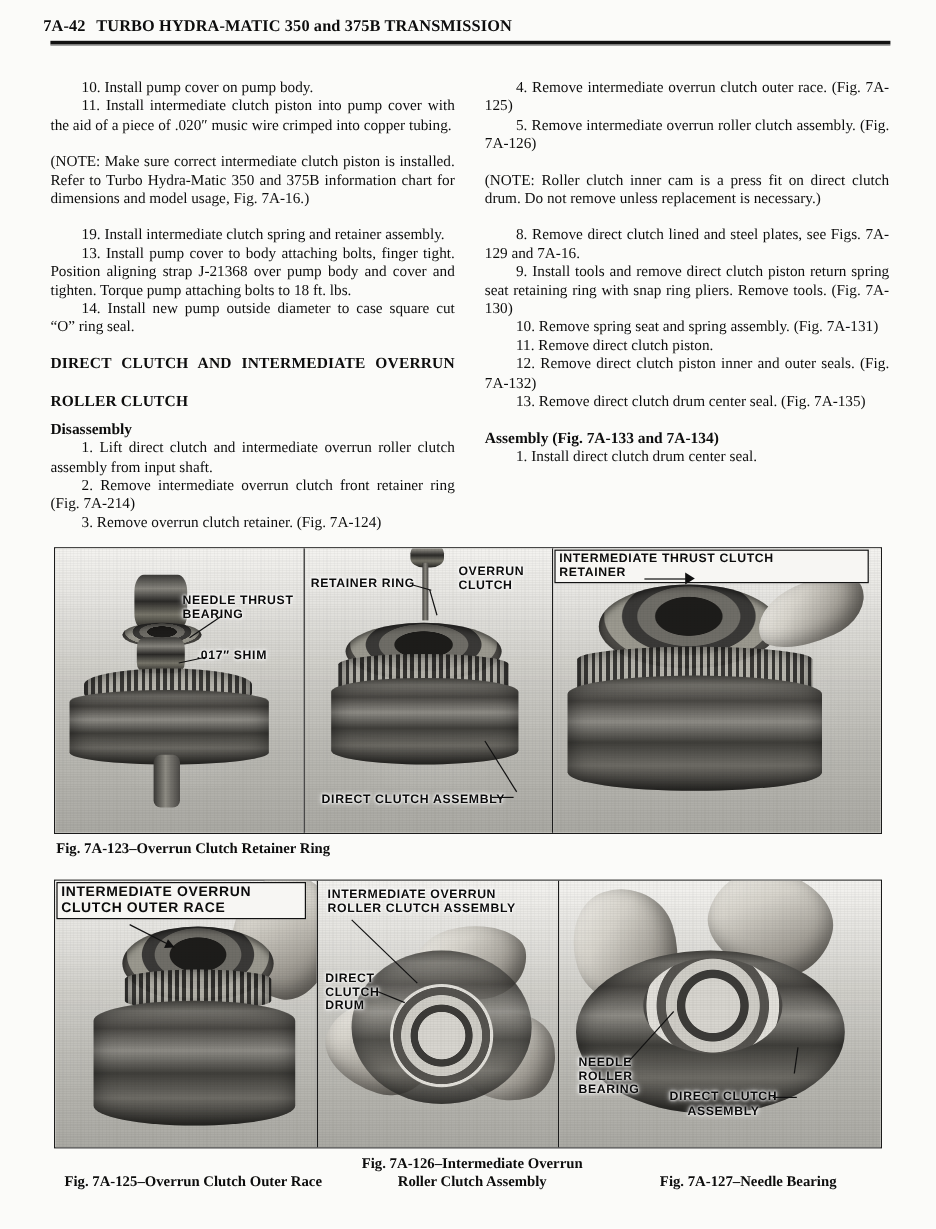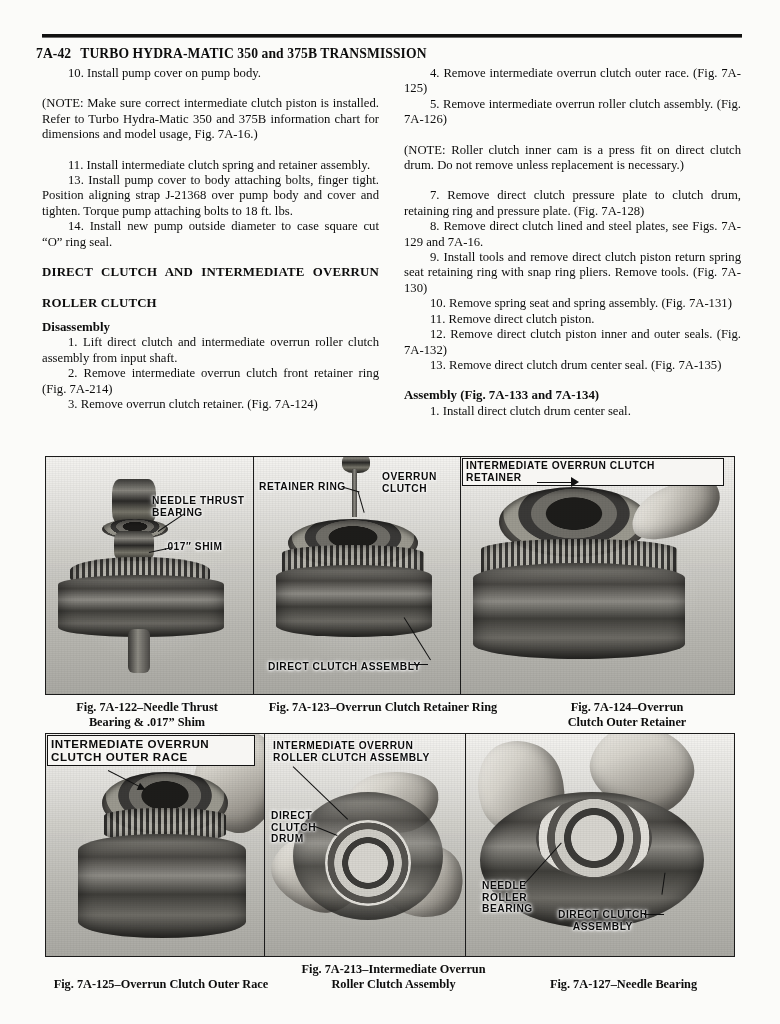--- a/index.html
+++ b/index.html
@@ -27,21 +27,20 @@
   .runhead {
     position: absolute;
     left: 36px;
     top: 14px;
     width: 708px;
     font-family: "Liberation Serif", serif;
     font-weight: bold;
     font-size: 13.6px;
     letter-spacing: 0.1px;
     white-space: nowrap;
-    margin-top: 32px;
   }
   .runhead .folio { margin-right: 9px; }
   .runhead-rule {
     position: absolute;
     left: 42px;
     top: 34px;
     width: 700px;
     height: 3px;
     background: #111;
   }
@@ -258,45 +257,45 @@
 
 <div class="page">
 
   <div class="runhead">
     <span class="folio">7A-42</span><span>TURBO HYDRA-MATIC 350 and 375B TRANSMISSION</span>
   </div>
   <div class="runhead-rule"></div>
 
   <div class="col col-left">
     <p class="step">10. Install pump cover on pump body.</p>
+    <p class="step">11. Install intermediate clutch piston into pump cover with the aid of a piece of .020″ music wire crimped into copper tubing.</p>
     <div class="gap"></div>
     <p class="note">(NOTE: Make sure correct intermediate clutch piston is installed. Refer to Turbo Hydra-Matic 350 and 375B information chart for dimensions and model usage, Fig. 7A-16.)</p>
     <div class="gap"></div>
-    <p class="step">11. Install intermediate clutch spring and retainer assembly.</p>
+    <p class="step">19. Install intermediate clutch spring and retainer assembly.</p>
     <p class="step">13. Install pump cover to body attaching bolts, finger tight. Position aligning strap J-21368 over pump body and cover and tighten. Torque pump attaching bolts to 18 ft. lbs.</p>
     <p class="step">14. Install new pump outside diameter to case square cut “O” ring seal.</p>
     <div class="gap"></div>
     <h2 class="section">
       <span class="l1">DIRECT CLUTCH AND INTERMEDIATE OVERRUN</span>
       <span>ROLLER CLUTCH</span>
     </h2>
     <div class="gap-sm"></div>
     <h3 class="sub">Disassembly</h3>
     <p class="step">1. Lift direct clutch and intermediate overrun roller clutch assembly from input shaft.</p>
     <p class="step">2. Remove intermediate overrun clutch front retainer ring (Fig. 7A-214)</p>
     <p class="step">3. Remove overrun clutch retainer. (Fig. 7A-124)</p>
   </div>
 
   <div class="col col-right">
     <p class="step">4. Remove intermediate overrun clutch outer race. (Fig. 7A-125)</p>
     <p class="step">5. Remove intermediate overrun roller clutch assembly. (Fig. 7A-126)</p>
     <div class="gap"></div>
     <p class="note">(NOTE: Roller clutch inner cam is a press fit on direct clutch drum. Do not remove unless replacement is necessary.)</p>
     <div class="gap"></div>
-    <p class="step">7. Remove direct clutch pressure plate to clutch drum, retaining ring and pressure plate. (Fig. 7A-128)</p>
     <p class="step">8. Remove direct clutch lined and steel plates, see Figs. 7A-129 and 7A-16.</p>
     <p class="step">9. Install tools and remove direct clutch piston return spring seat retaining ring with snap ring pliers. Remove tools. (Fig. 7A-130)</p>
     <p class="step">10. Remove spring seat and spring assembly. (Fig. 7A-131)</p>
     <p class="step">11. Remove direct clutch piston.</p>
     <p class="step">12. Remove direct clutch piston inner and outer seals. (Fig. 7A-132)</p>
     <p class="step">13. Remove direct clutch drum center seal. (Fig. 7A-135)</p>
     <div class="gap"></div>
     <h3 class="sub">Assembly (Fig. 7A-133 and 7A-134)</h3>
     <p class="step">1. Install direct clutch drum center seal.</p>
   </div>
@@ -340,33 +339,29 @@
     </div>
 
     <div class="panel p-c">
       <div class="photo"></div>
       <div class="part ring-top" style="left:38px;top:30px;width:150px;height:70px;"></div>
       <div class="part hand" style="left:168px;top:28px;width:94px;height:50px;transform:rotate(-24deg);"></div>
       <div class="part splines" style="left:20px;top:82px;width:196px;height:44px;"></div>
       <div class="part drum" style="left:12px;top:106px;width:212px;height:96px;"></div>
       <div class="grain"></div>
 
-      <div class="callout boxed" style="left:1px;top:1px;width:254px;">INTERMEDIATE OVERRUN CLUTCH
+      <div class="callout boxed" style="left:1px;top:1px;width:254px;">INTERMEDIATE THRUST CLUTCH
 RETAINER</div>
       <div class="lead" style="left:76px;top:25px;width:36px;"></div>
       <div class="arrowhead" style="left:110px;top:20px;border-width:5px 0 5px 8px;border-color:transparent transparent transparent #111;"></div>
     </div>
   </div>
 
   <div class="caprow caprow-top">
-    <div class="cap cap-1">Fig. 7A-122–Needle Thrust
-Bearing &amp; .017” Shim</div>
     <div class="cap cap-2">Fig. 7A-123–Overrun Clutch Retainer Ring</div>
-    <div class="cap cap-3">Fig. 7A-124–Overrun
-Clutch Outer Retainer</div>
   </div>
 
   <div class="figrow figrow-bottom">
 
     <div class="panel pb-a">
       <div class="photo"></div>
       <div class="part hand" style="left:148px;top:-6px;width:86px;height:104px;transform:rotate(12deg);"></div>
       <div class="part ring-top" style="left:56px;top:38px;width:126px;height:62px;"></div>
       <div class="part splines" style="left:58px;top:74px;width:122px;height:34px;"></div>
       <div class="part drum" style="left:32px;top:100px;width:168px;height:104px;"></div>
@@ -410,18 +405,18 @@
       <div class="lead" style="left:58px;top:150px;width:56px;transform:rotate(-48deg);"></div>
       <div class="callout" style="left:92px;top:175px;text-align:center;">DIRECT CLUTCH
 ASSEMBLY</div>
       <div class="lead" style="left:178px;top:180px;width:20px;"></div>
       <div class="lead" style="left:196px;top:160px;width:22px;transform:rotate(-82deg);"></div>
     </div>
   </div>
 
   <div class="caprow caprow-bottom">
     <div class="cap capb-1">Fig. 7A-125–Overrun Clutch Outer Race</div>
-    <div class="cap capb-2">Fig. 7A-213–Intermediate Overrun
+    <div class="cap capb-2">Fig. 7A-126–Intermediate Overrun
 Roller Clutch Assembly</div>
     <div class="cap capb-3">Fig. 7A-127–Needle Bearing</div>
   </div>
 
 </div>
 
 </body></html>

